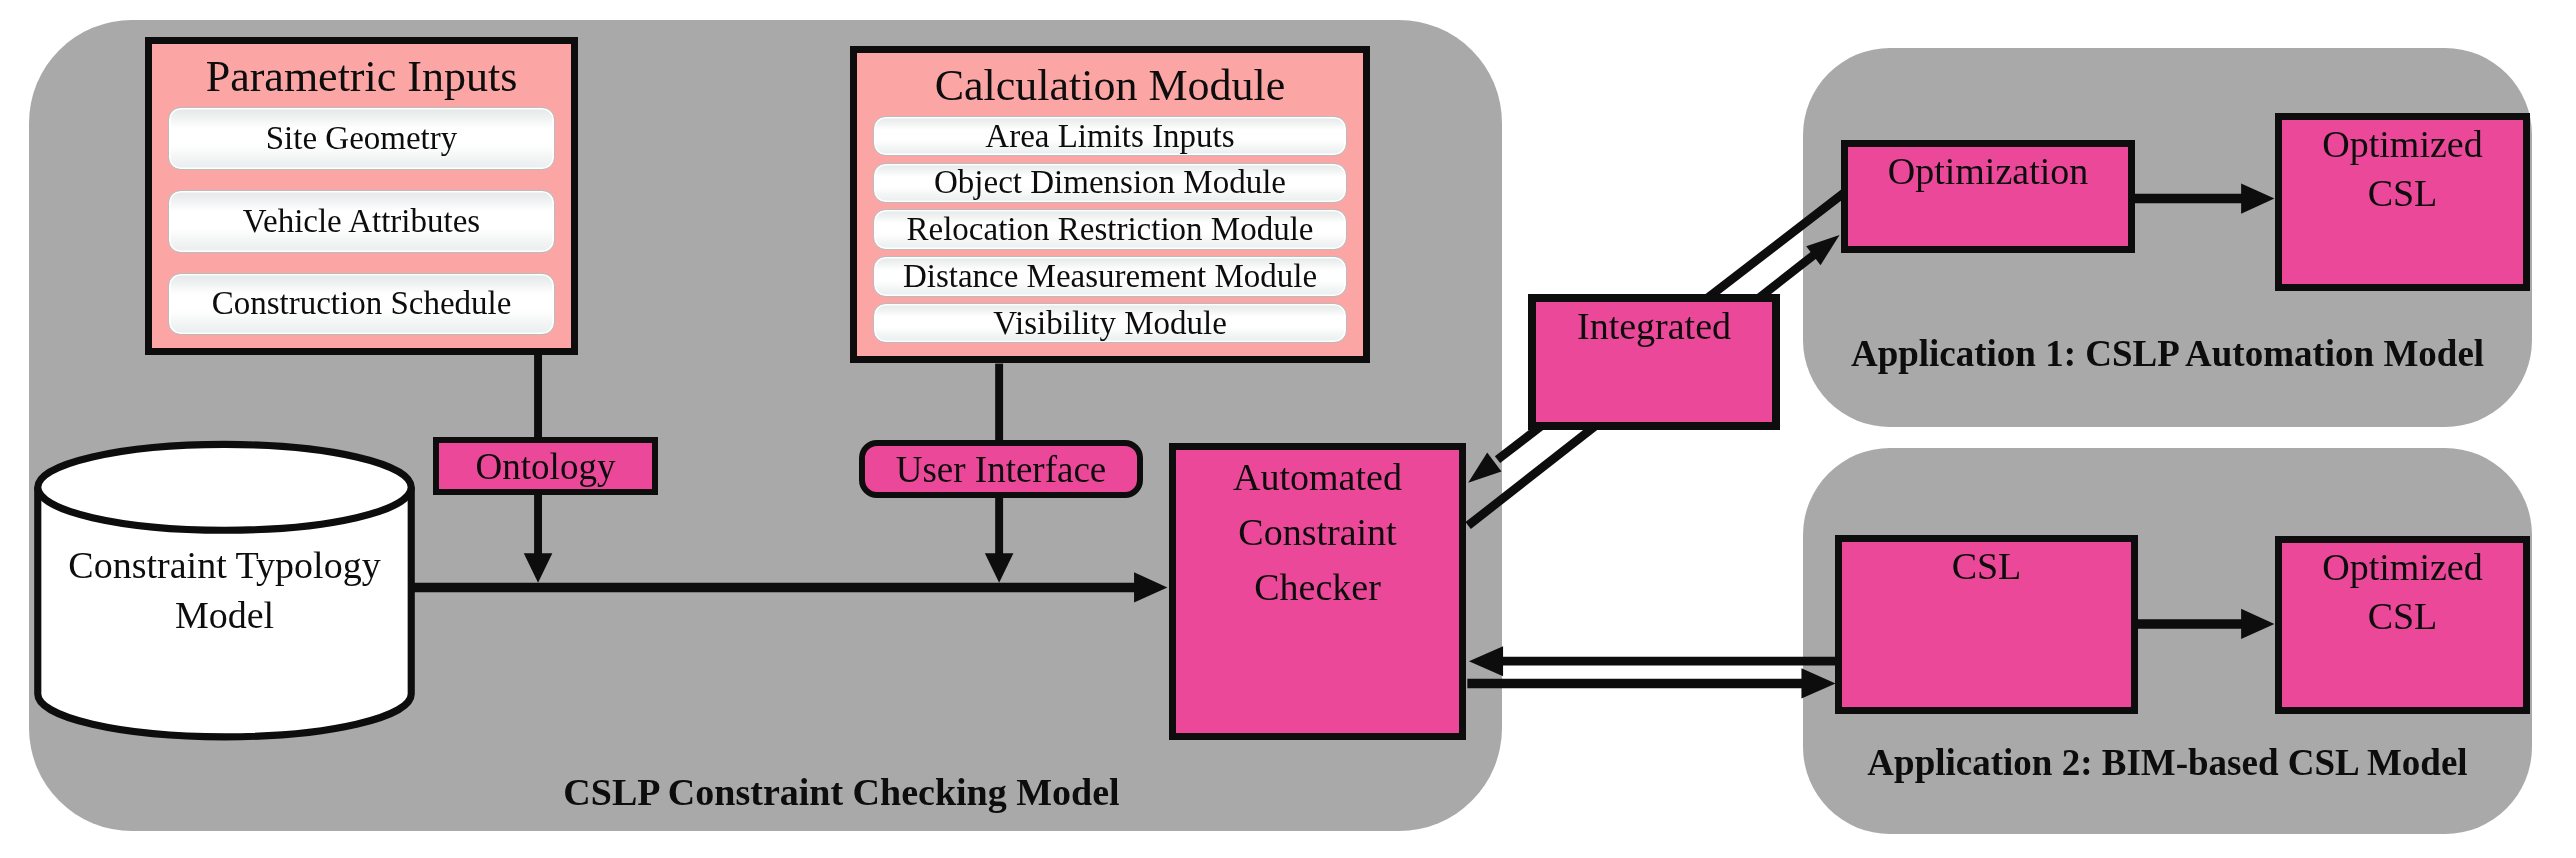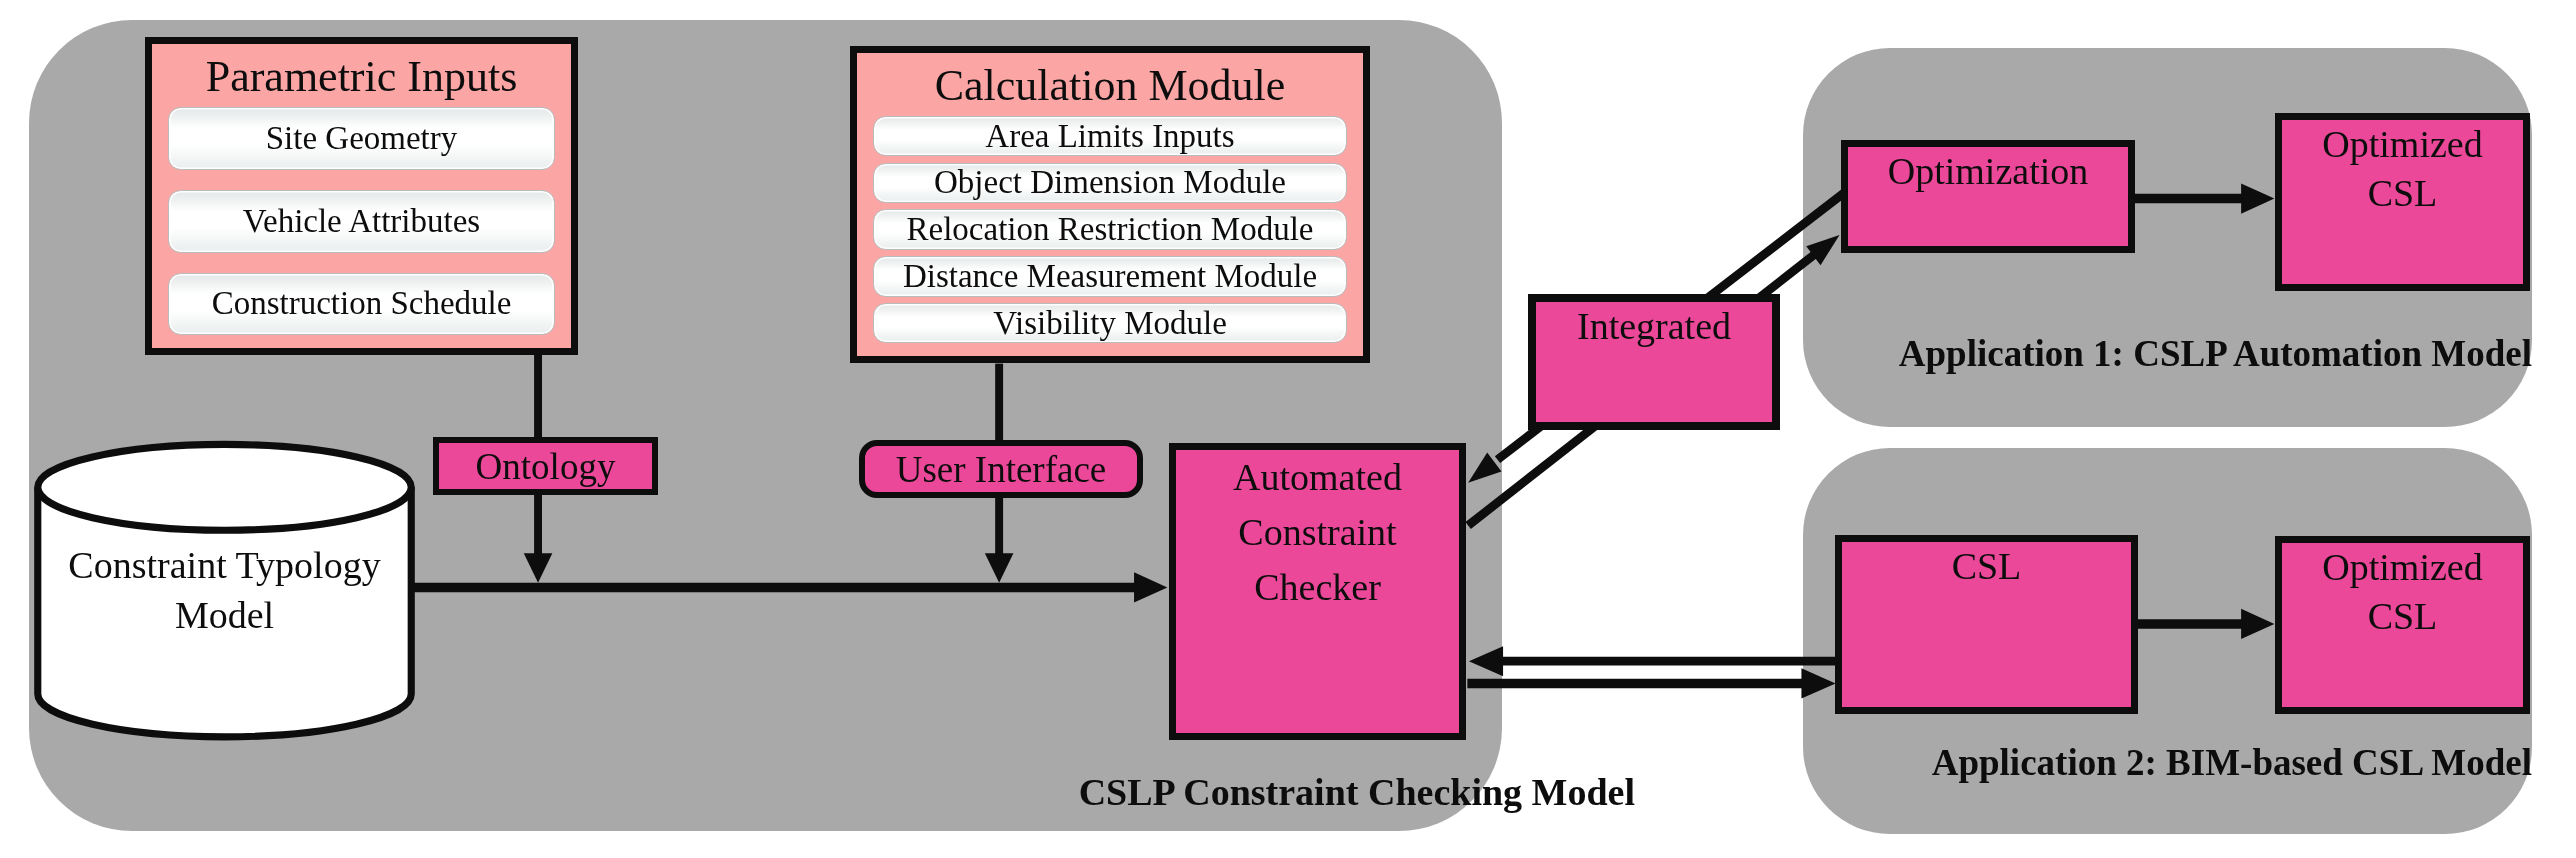--- a/index.html
+++ b/index.html
@@ -25,21 +25,21 @@
   .panel-items{display:flex;flex-direction:column;justify-content:space-evenly;flex:1 1 auto;width:100%;gap:20px;padding-top:3.2px;box-sizing:border-box;}
   .item-btn{
     flex:1 1 auto;display:flex;align-items:center;justify-content:center;
     font-size:33px;text-align:center;box-sizing:border-box;
     border:1.6px solid #b9bcbc;border-radius:12.7px;
     background:linear-gradient(180deg,#e3e7e7 0%,#ffffff 34%,#ffffff 60%,#e9eded 100%);
     box-shadow:inset 0 0 0 1.6px #ffffff;
   }
   .region-label{
     position:absolute;z-index:5;font-weight:700;font-size:37px;line-height:1.12;
-    text-align:right;color:#0d0d0d;
+    text-align:center;color:#0d0d0d;
   }
   .cyl-text{
     position:absolute;z-index:4;text-align:center;font-size:38px;line-height:1.32;
   }
   .f46{font-size:37px;}
   .f48{font-size:38px;}
 </style>
 </head>
 <body>
 

